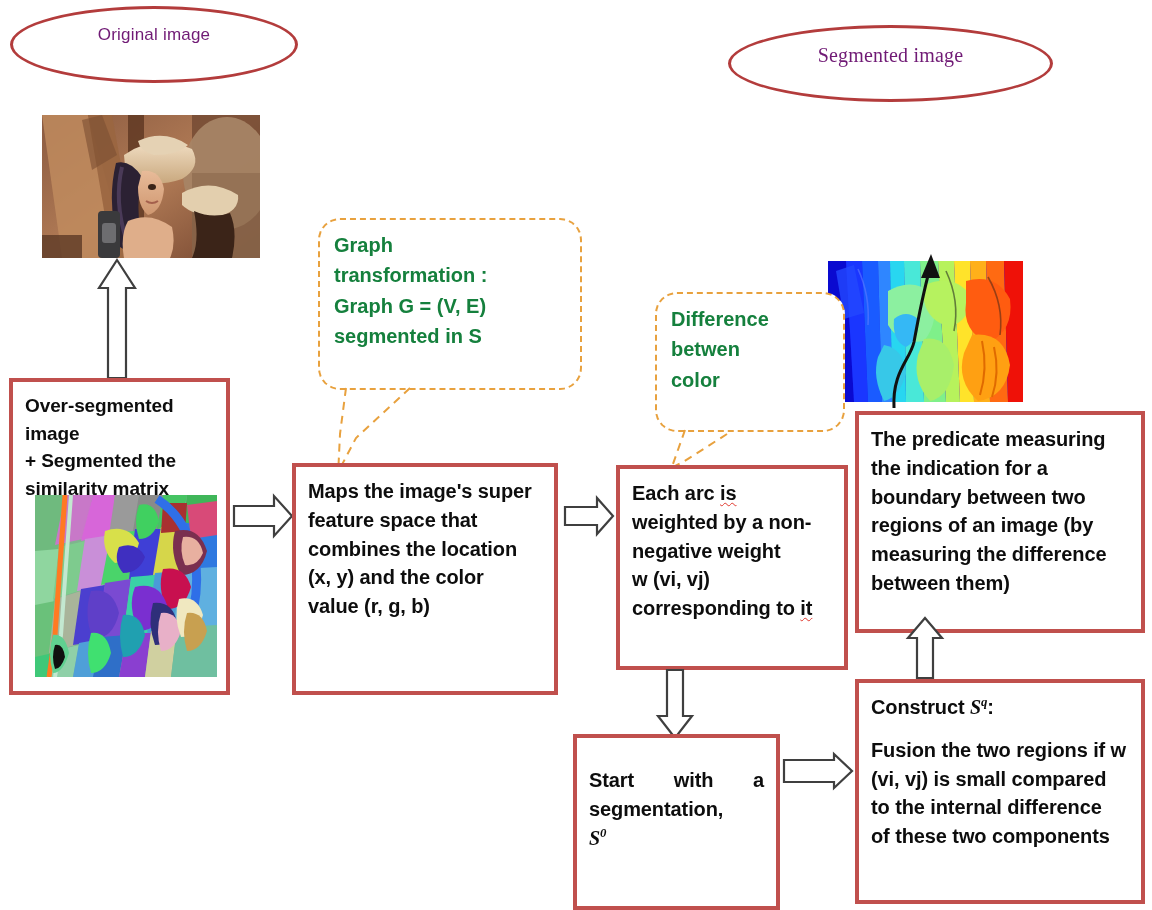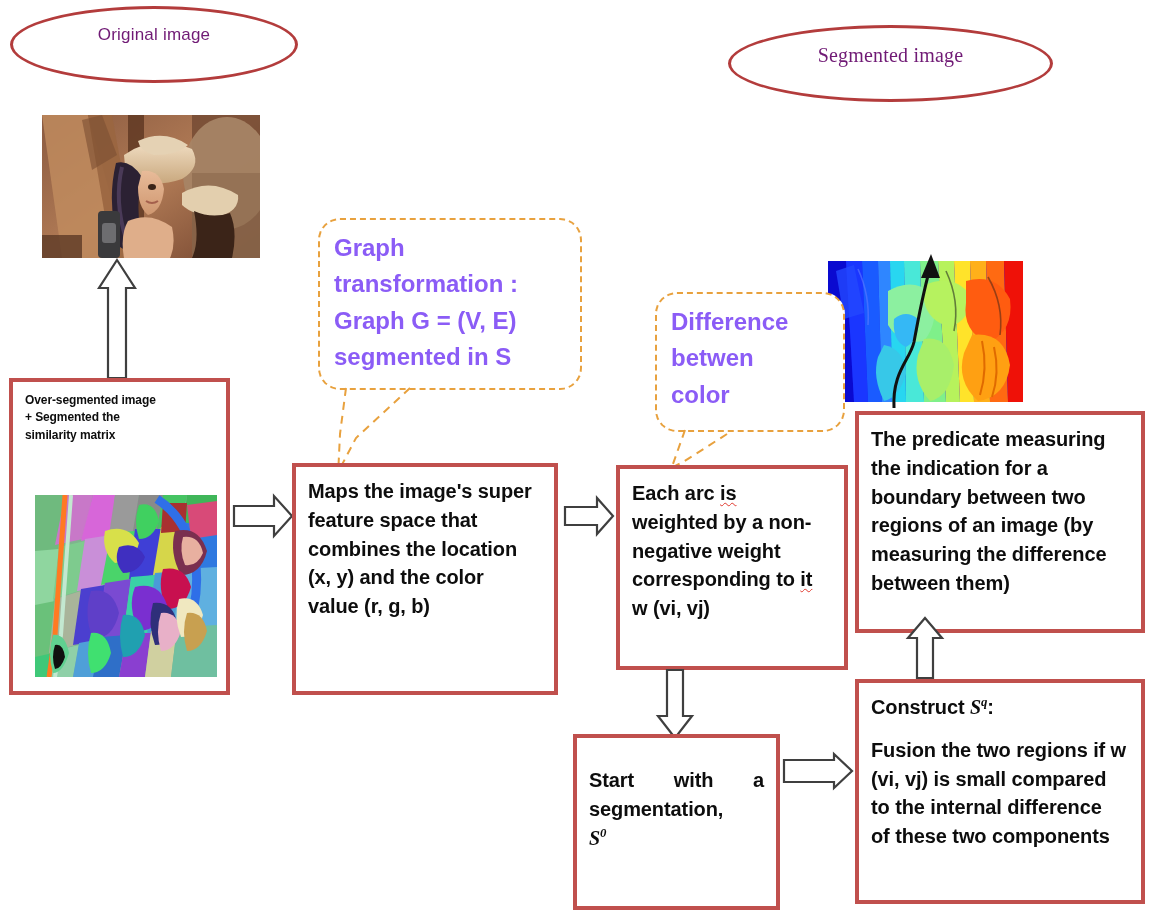--- a/index.html
+++ b/index.html
@@ -53,21 +53,21 @@
     padding:10px 12px;
   }
   .pbox .txt{
     font-weight:bold;
     color:#0d0d0d;
     font-size:20px;
     line-height:1.44;
     letter-spacing:-0.1px;
   }
   #box-oversegmented .txt{
-    font-size:12px;
+    font-size:19px;
     line-height:1.45;
   }
 
   .sqwave{
     text-decoration:underline;
     text-decoration-style:wavy;
     text-decoration-color:#e03a2f;
     text-decoration-thickness:1px;
     text-underline-offset:2px;
   }
@@ -88,22 +88,22 @@
   
   .callout{
     border:2px dashed #e8a13e;
     border-radius:22px;
     background:#ffffff;
     box-sizing:border-box;
     padding:10px 14px;
   }
   .callout .txt{
     font-weight:bold;
-    font-size:24px;
-    color:#8b5cf6;
+    font-size:20px;
+    color:#15803d;
     line-height:1.52;
   }
 
   svg{display:block;overflow:visible;}
 </style>
 </head>
 <body>
 
 <div id="canvas">
 
@@ -313,22 +313,22 @@
       <path d="M30,2 L18,36 L10,44" stroke="#e8a13e" stroke-width="2" stroke-dasharray="8 6" fill="none"></path>
       <path d="M72,6 L28,34 L8,44" stroke="#e8a13e" stroke-width="2" stroke-dasharray="8 6" fill="none"></path>
     </svg>
   </div>
 
   <div class="abs pbox" id="box-arc" style="left:616px;top:465px;width:232px;height:205px;">
     <div class="txt">
       <div>Each arc <span class="sqwave">is</span></div>
       <div>weighted by a non-</div>
       <div>negative weight</div>
+      <div>w (vi, vj)</div>
       <div>corresponding to <span class="sqwave">it</span></div>
-      <div>w (vi, vj)</div>
     </div>
   </div>
 
   <div class="abs" style="left:653px;top:668px;width:44px;height:72px;">
     <svg width="44" height="72" viewBox="0 0 44 72">
       <polygon points="14,2 30,2 30,48 39,48 22,70 5,48 14,48" fill="#ffffff" stroke="#3f3f3f" stroke-width="2.2" stroke-linejoin="miter"></polygon>
     </svg>
   </div>
 
   <div class="abs" style="left:890px;top:250px;width:70px;height:160px;">

